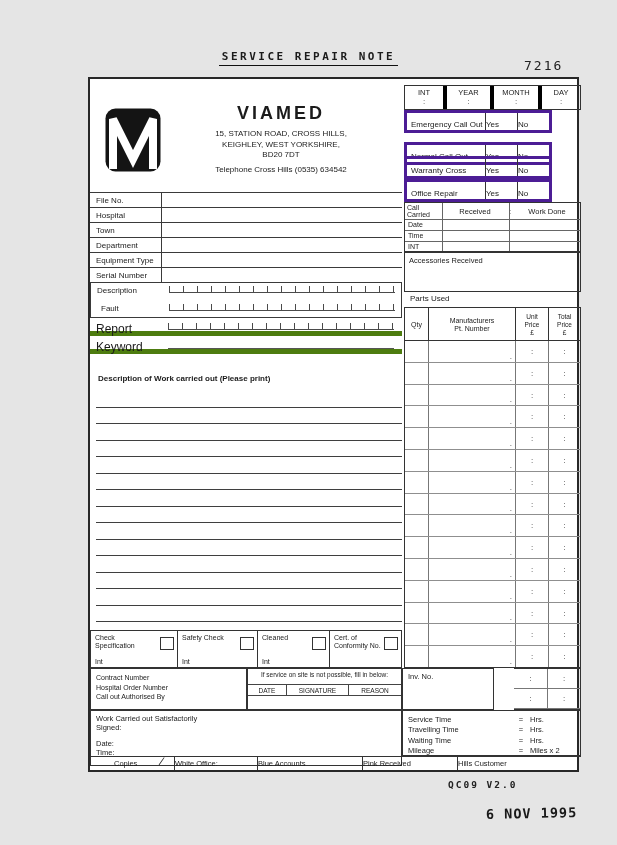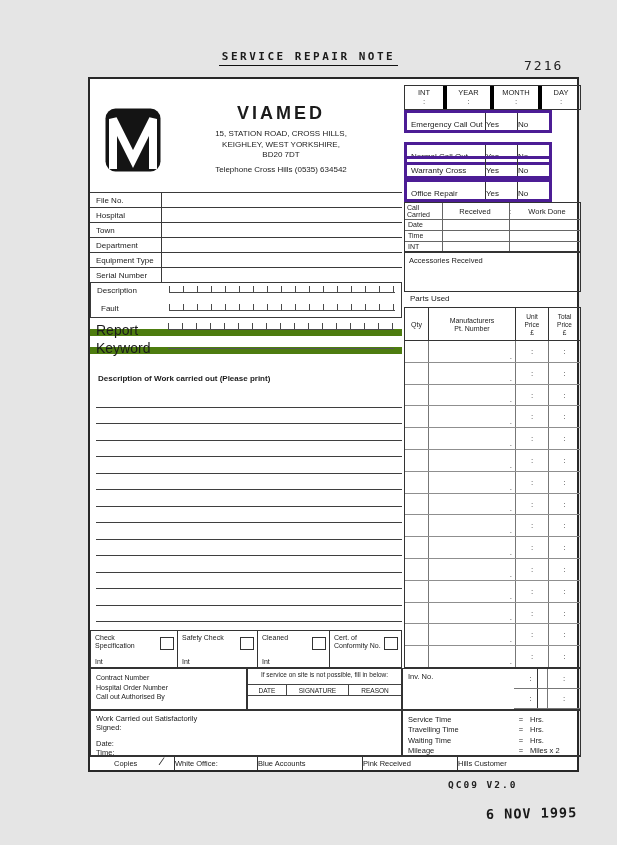--- a/index.html
+++ b/index.html
@@ -34,21 +34,21 @@
   .clog .vline{position:absolute;top:0;bottom:0;border-left:1px solid #666}
   .clog .hrow{position:absolute;left:0;right:0;border-top:1px solid #666;padding:1px 0 0 3px;font-size:7px}
 
   .acc{position:absolute;left:314px;top:173px;width:177px;height:40px;border:1px solid #333;font-size:7.5px;padding:3px 4px}
 
   .fields{position:absolute;left:0;top:113px;width:312px;border-top:1px solid #3a3a3a}
   .frow{height:15px;border-bottom:1px solid #3a3a3a;font-size:8px;display:flex}
   .flabel{width:72px;border-right:1px solid #3a3a3a;padding:3px 0 0 6px}
 
   .descbox{position:absolute;left:0;top:203px;width:312px;height:36px;border:1px solid #3a3a3a}
-  .rrow{position:absolute;left:0;width:312px;height:18px;border-bottom:7px solid #4d7c0f;font-size:14px}
+  .rrow{position:absolute;left:0;width:312px;height:18px;border-bottom:5px solid #4d7c0f;font-size:12px}
   .comb{position:absolute;height:7px;border-bottom:1px solid #4a4a4a;background-image:repeating-linear-gradient(90deg,#4a4a4a 0,#4a4a4a 1px,transparent 1px,transparent 14px)}
 
   .whead{position:absolute;left:8px;top:295px;font-size:8px;font-weight:bold}
   .wlines{position:absolute;left:6px;top:312px;width:306px}
   .work-line{height:16.5px;border-bottom:1px solid #3f3f3f}
 
   .ptitle{position:absolute;left:320px;top:215px;font-size:8px}
   .phead{position:absolute;left:314px;top:228px;width:177px;height:34px;border:1px solid #333;display:flex;text-align:center}
   .ph{border-left:1px solid #333;font-size:6.5px;line-height:8px;padding-top:5px}
   .ph:first-child{border-left:none}
@@ -67,27 +67,27 @@
   .clabel{display:block;width:58px;line-height:8px}
   .sq{position:absolute;right:3px;top:6px;width:14px;height:13px;border:1px solid #333}
   .int{position:absolute;left:4px;bottom:2px}
 
   .contract{position:absolute;left:0;top:589px;width:157px;height:42px;border:1px solid #333;padding:4px 0 0 5px;font-size:7px;line-height:9.5px}
   .onsite{position:absolute;left:157px;top:589px;width:155px;height:42px;border:1px solid #333;font-size:6.5px}
   .onote{padding:2px 4px 0;text-align:center;line-height:7px}
   .ocols{position:absolute;left:0;right:0;top:15px;height:12px;border-top:1px solid #444;border-bottom:1px solid #444;display:flex;text-align:center}
   .ocol{border-left:1px solid #444;padding-top:2px}
   .ocol:first-child{border-left:none}
-  .inv{position:absolute;left:312px;top:589px;width:136px;height:42px;border:1px solid #333;font-size:7.5px;padding:3px 0 0 5px}
+  .inv{position:absolute;left:312px;top:589px;width:92px;height:42px;border:1px solid #333;font-size:7.5px;padding:3px 0 0 5px}
   .xprice{position:absolute;left:424px;top:589px;width:67px;height:42px;border:1px solid #333;border-left:none;overflow:hidden}
   .xrow{display:flex;height:20px;border-bottom:1px solid #777}
   .xp-unit{width:33px;text-align:center;font-size:8px;line-height:20px;color:#333}
   .xp-total{flex:1;border-left:1px solid #777;text-align:center;font-size:8px;line-height:20px;color:#333}
 
-  .satis{position:absolute;left:0;top:631px;width:312px;height:46px;border:1px solid #333;font-size:7.5px}
+  .satis{position:absolute;left:0;top:631px;width:312px;height:56px;border:1px solid #333;font-size:7.5px}
   .times{position:absolute;left:312px;top:631px;width:179px;height:46px;border:1px solid #333;font-size:7.5px;padding-top:3px}
   .trow{display:flex;height:10.5px;align-items:center}
   .tl{flex:1;padding-left:5px}
   .teq{width:18px;text-align:center}
   .tu{width:50px}
 
   .copies{position:absolute;left:0;top:677px;width:491px;height:14px;border-top:1px solid #333;display:flex;font-size:7.5px}
   .ccell{border-left:1px solid #333;padding:2px 0 0 0}
   .ccell:first-child{border-left:none;position:relative;padding-left:24px}
   .ctick{position:absolute;left:70px;top:-2px;font-size:11px;font-style:italic;transform:rotate(10deg)}

